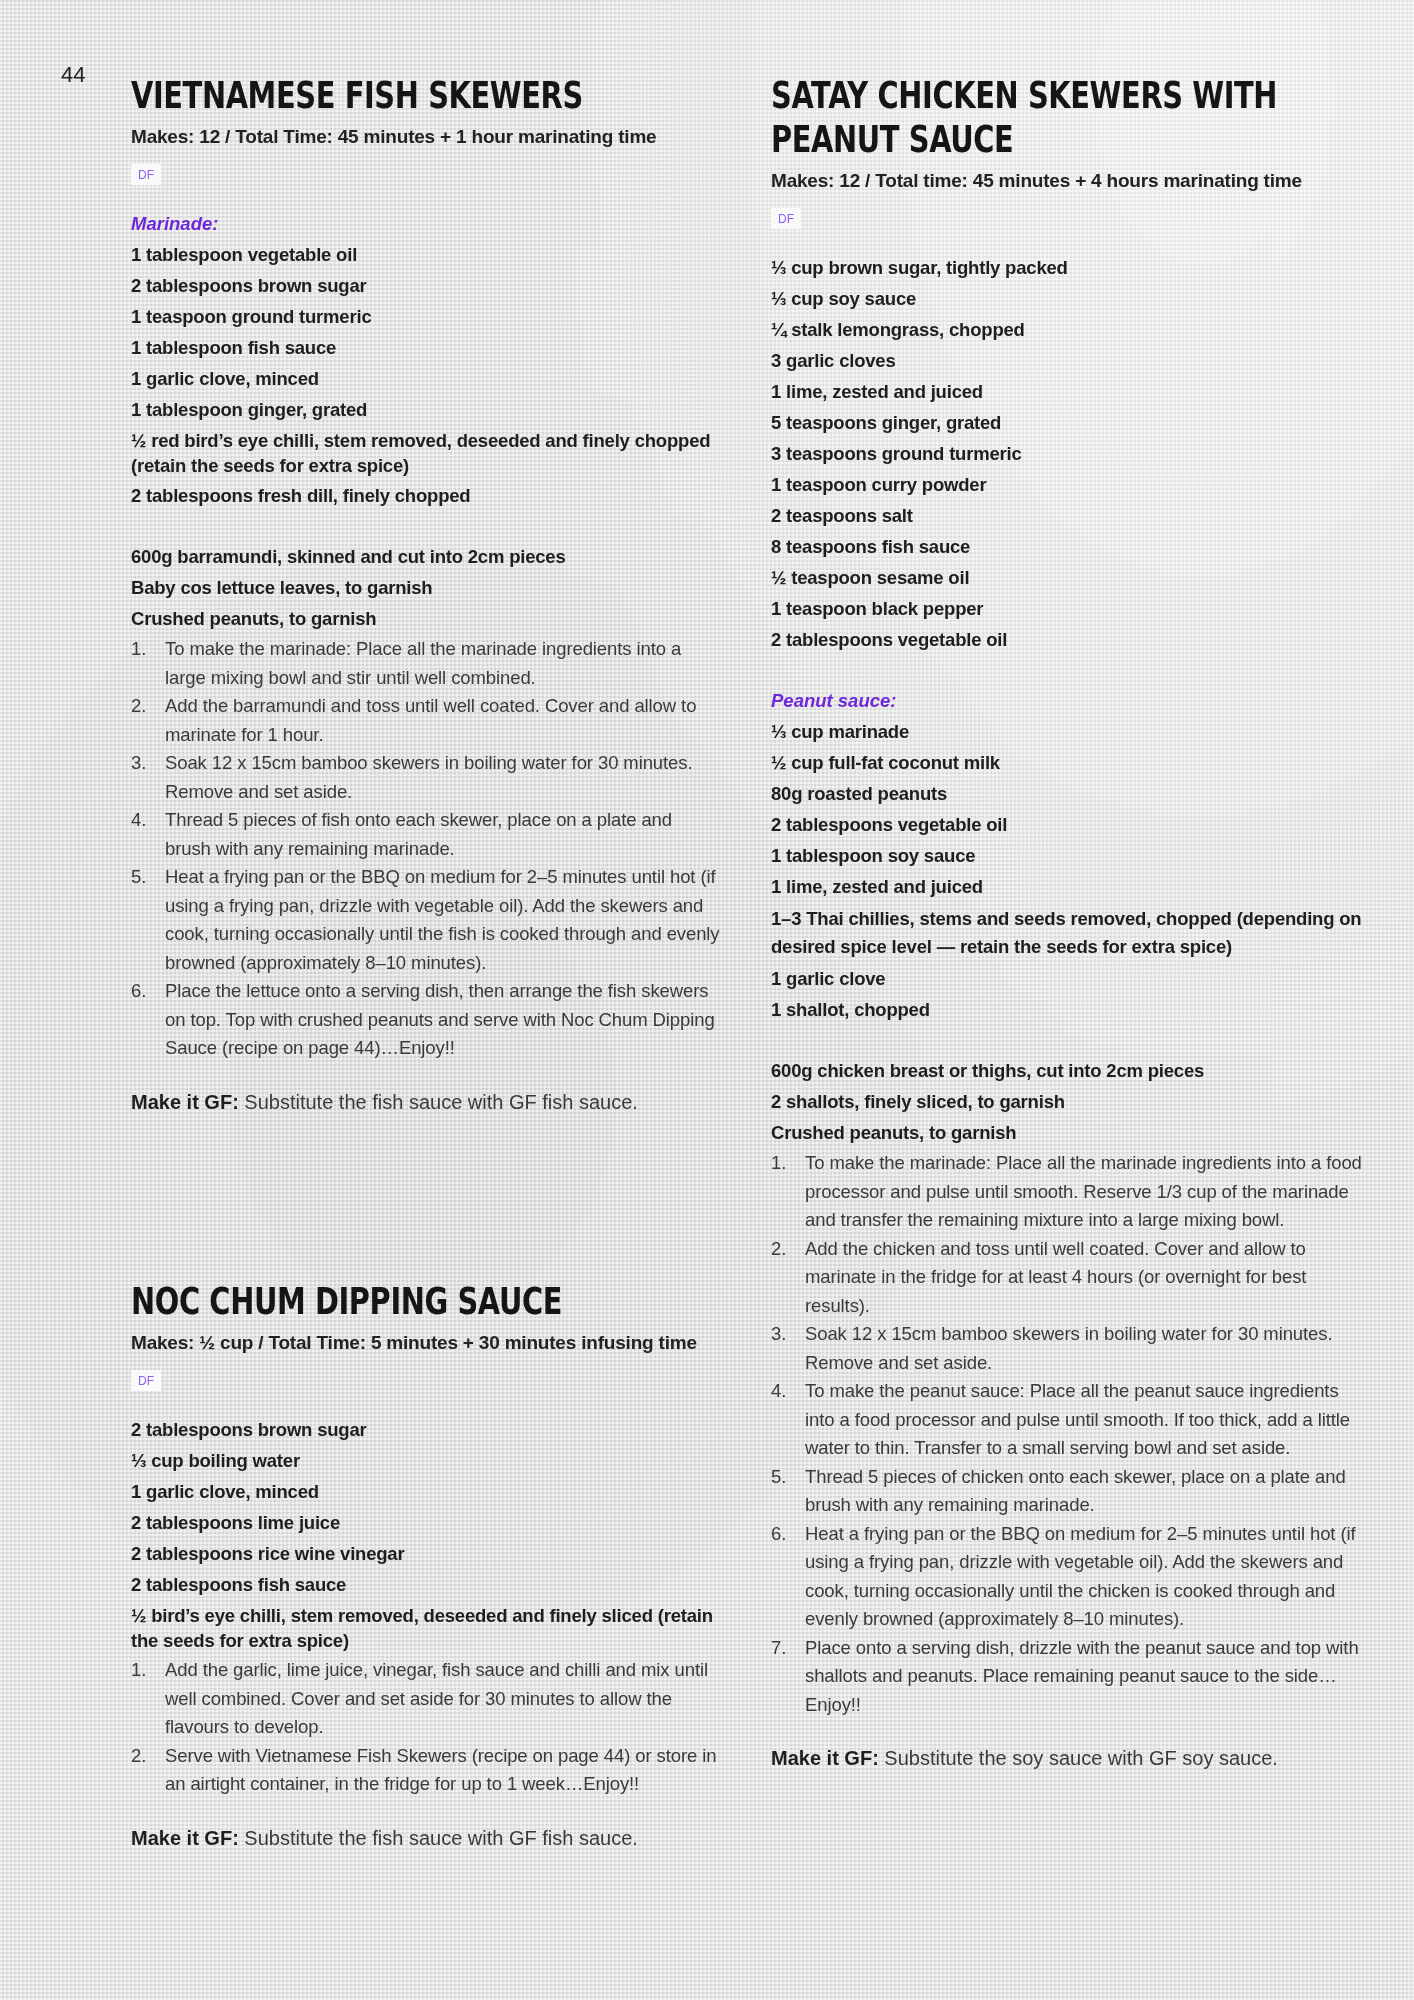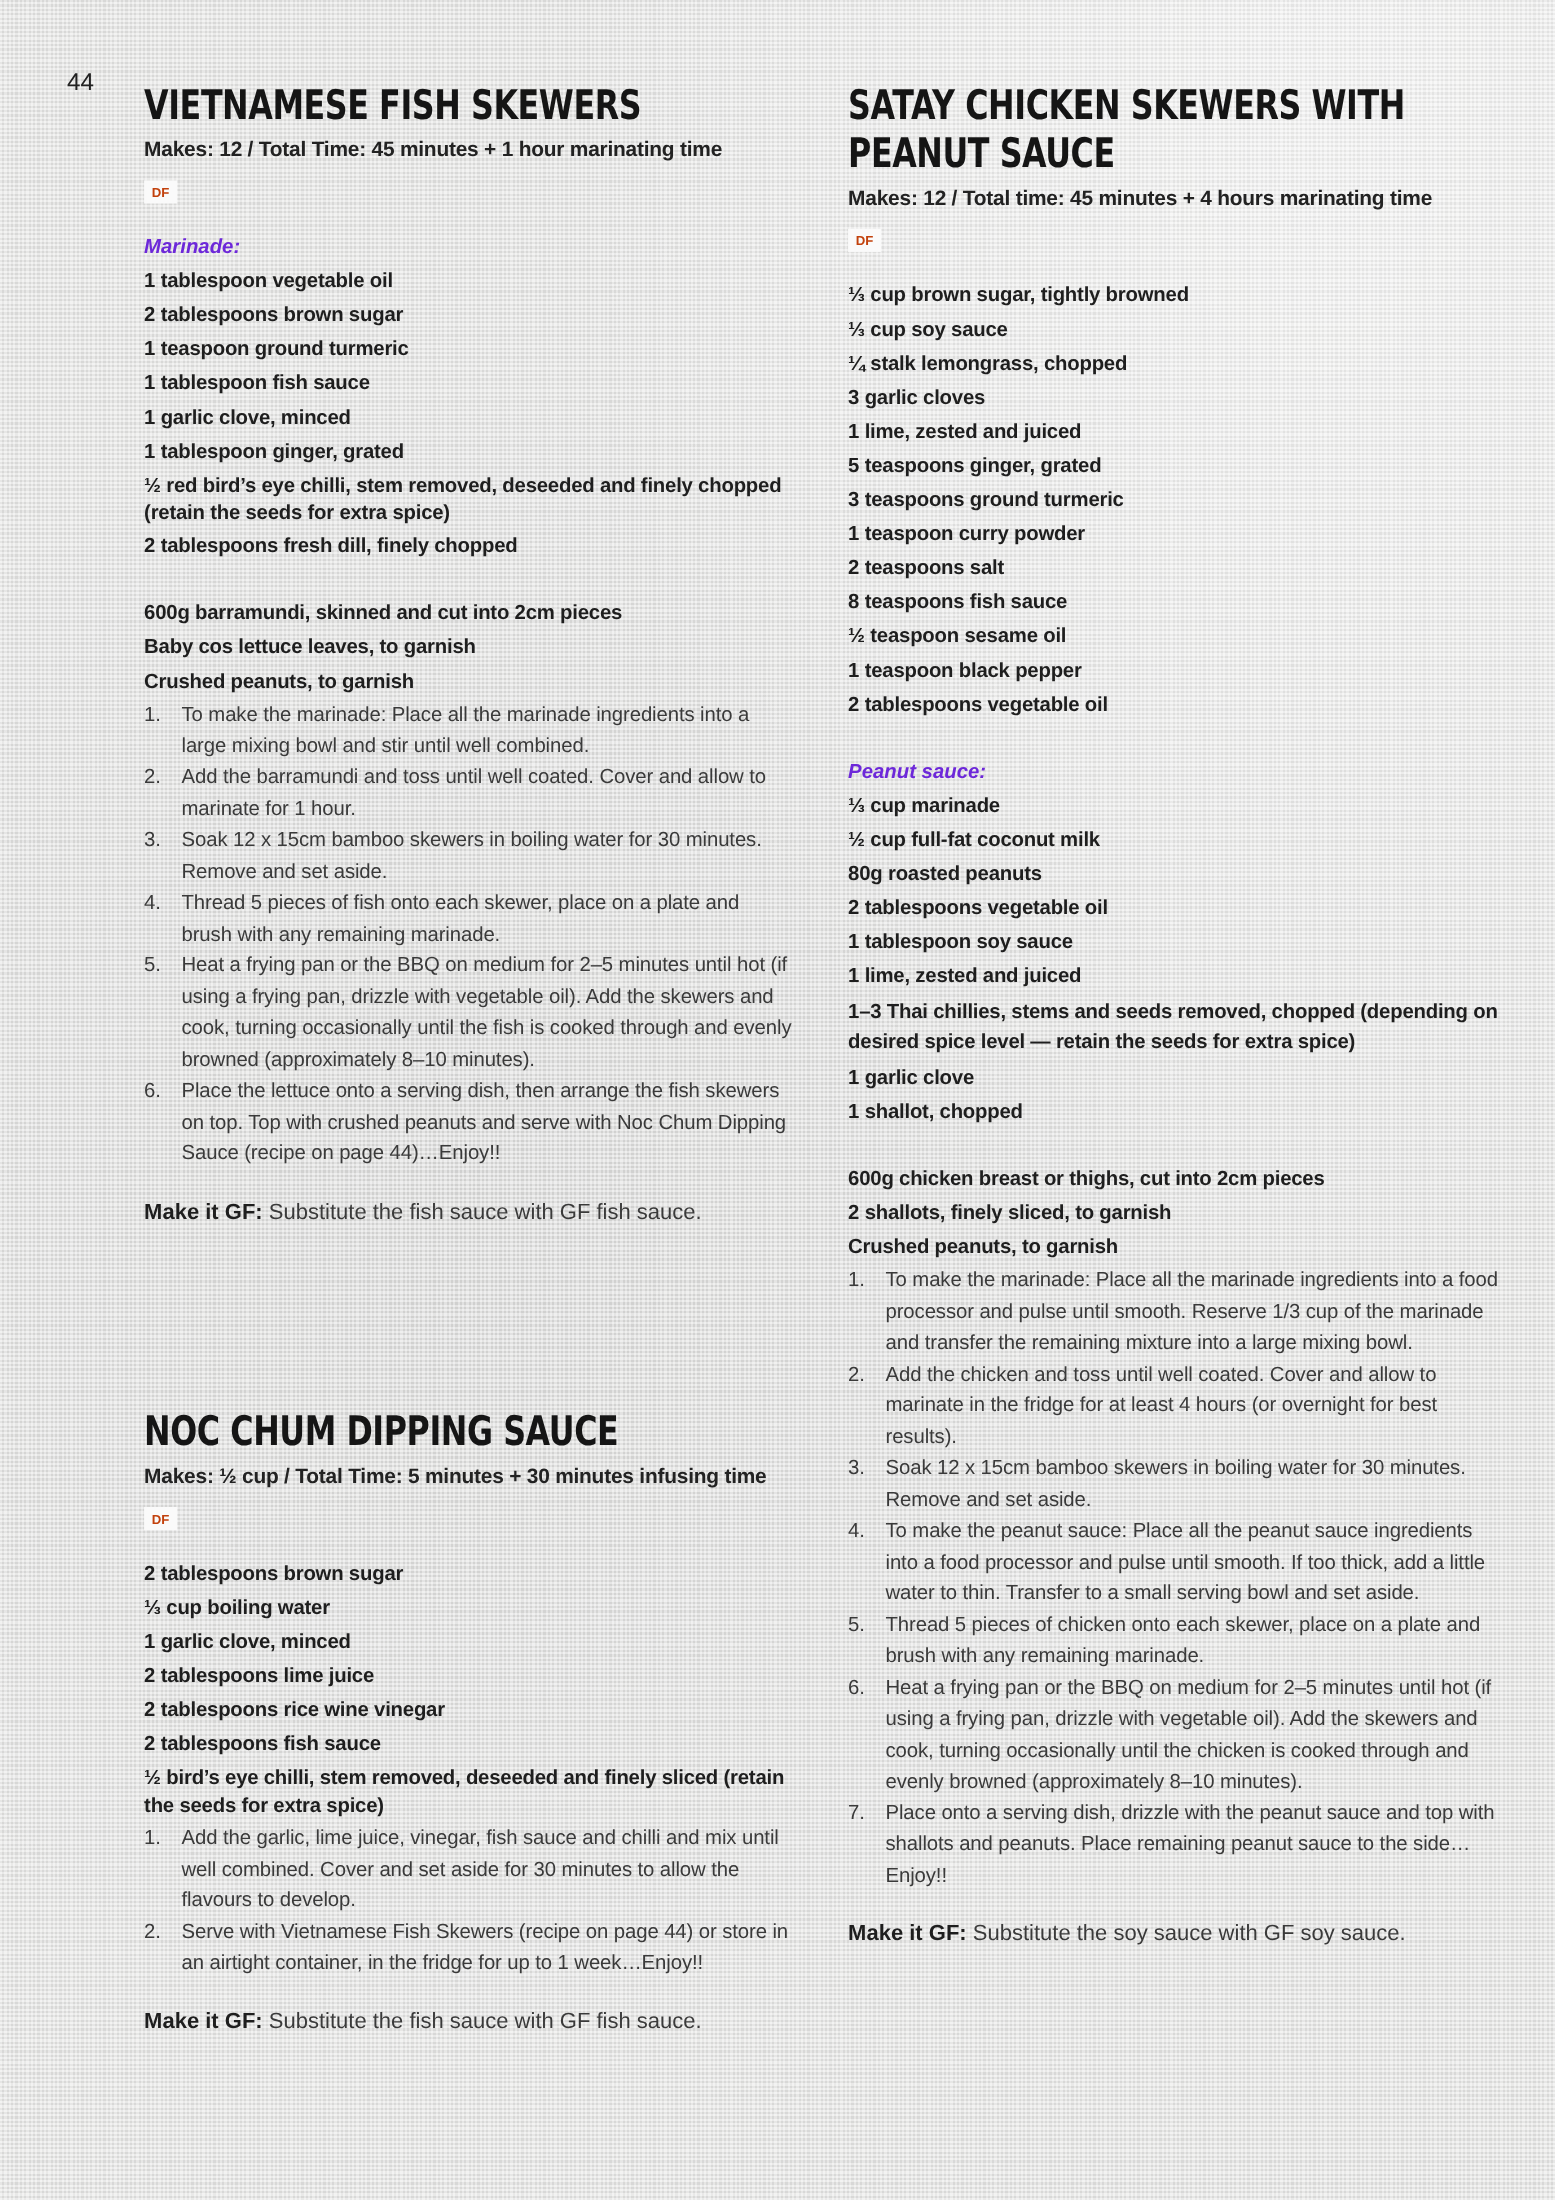--- a/index.html
+++ b/index.html
@@ -34,21 +34,21 @@
     white-space: nowrap;
     margin: 0;
     color: #151515;
   }
   .meta {
     font-size: 19px; font-weight: bold; color: #222;
     margin: 6px 0 0 0; line-height: 26px; letter-spacing: -0.2px;
   }
   .badge {
     display: inline-block; background: #fafafa;
-    font-size: 12px; font-weight: bold; color: #c2410c;
+    font-size: 12px; font-weight: normal; color: #8b5cf6;
     padding: 4px 7px 3px 7px; margin-top: 14px; line-height: 14px;
   }
   .ing-list { list-style: none; padding: 0; margin: 0; }
   .ing {
     font-size: 18.5px; font-weight: bold; color: #1e1e1e;
     line-height: 26px; padding: 2px 0 3px 0; letter-spacing: -0.2px;
   }
   .ing-head { font-size: 18.5px; font-weight: bold; color: #6d28d9; line-height: 26px; padding: 2px 0 3px 0; font-style: italic; }
   .group { margin-top: 30px; }
   .steps { list-style: none; padding: 0; margin: 0; }
@@ -135,21 +135,21 @@
   <section style="position:absolute; top:74px; left:0; width:600px;">
     <h1 class="recipe-title">
       <span style="display:block;">SATAY CHICKEN SKEWERS WITH</span>
       <span style="display:block;">PEANUT SAUCE</span>
     </h1>
     <p class="meta">Makes: 12 / Total time: 45 minutes + 4 hours marinating time</p>
     <span class="badge">DF</span>
 
     <div class="group" style="margin-top:24px;">
       <ul class="ing-list">
-        <li class="ing">⅓ cup brown sugar, tightly browned</li>
+        <li class="ing">⅓ cup brown sugar, tightly packed</li>
         <li class="ing">⅓ cup soy sauce</li>
         <li class="ing">¼ stalk lemongrass, chopped</li>
         <li class="ing">3 garlic cloves</li>
         <li class="ing">1 lime, zested and juiced</li>
         <li class="ing">5 teaspoons ginger, grated</li>
         <li class="ing">3 teaspoons ground turmeric</li>
         <li class="ing">1 teaspoon curry powder</li>
         <li class="ing">2 teaspoons salt</li>
         <li class="ing">8 teaspoons fish sauce</li>
         <li class="ing">½ teaspoon sesame oil</li>

